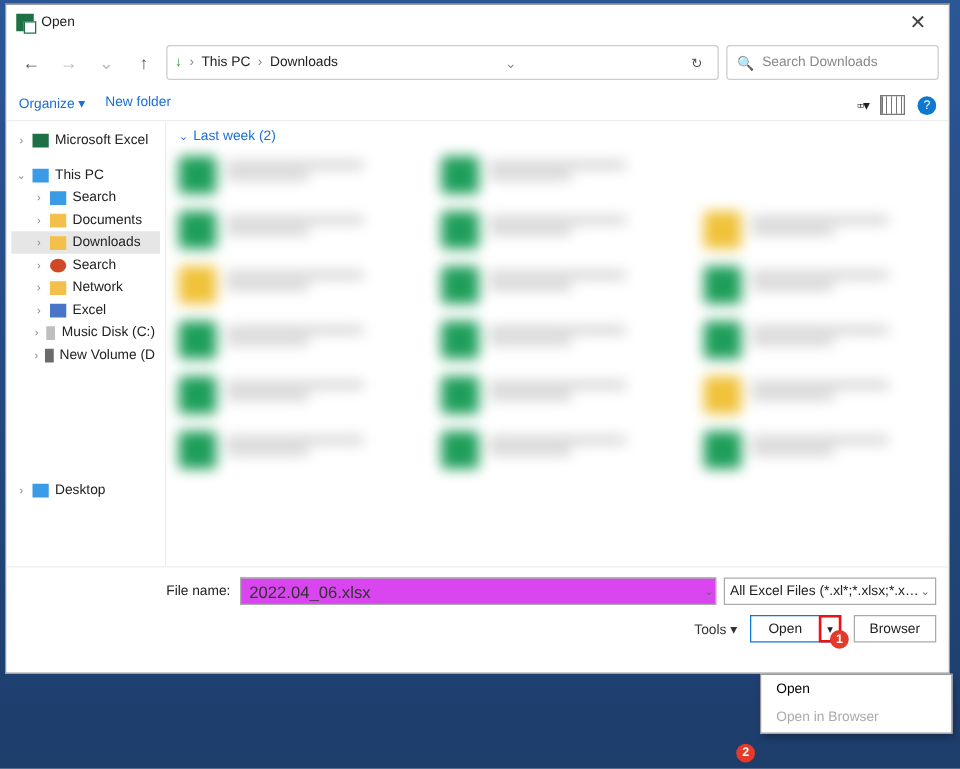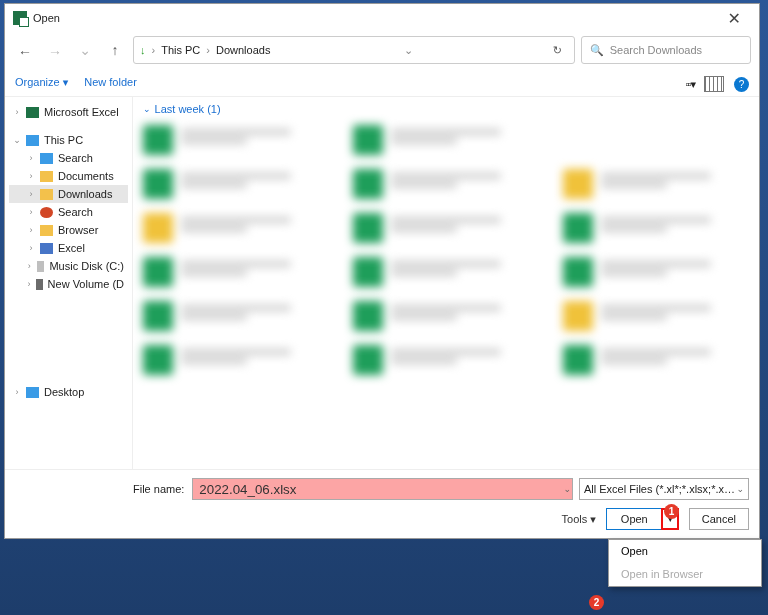--- a/index.html
+++ b/index.html
@@ -43,23 +43,23 @@
 .grouphdr .chev { font-size: 9px; }
 .tiles { display: grid; grid-template-columns: repeat(3, 1fr); gap: 14px 24px; margin-top: 10px; }
 .tile { display: flex; align-items: center; gap: 8px; filter: blur(5px); }
 .tile .ticon { width: 30px; height: 30px; border-radius: 3px; }
 .tile .tg { background: #1e9e5a; }
 .tile .ty { background: #f0c23a; }
 .tile .ttext { height: 22px; width: 110px; display: flex; flex-direction: column; gap: 3px; }
 .tile .ttext div { height: 6px; background: #ccc; border-radius: 2px; }
 .watermark { position: absolute; left: 50%; top: 55%; transform: translate(-50%,-50%); font-size: 44px; color: rgba(200,50,50,.12); font-weight: 700; pointer-events: none; }
 .watermark span { color: rgba(50,130,50,.12); display:block; font-size: 28px; margin-top:-14px; margin-left:60px;}
-.footer { border-top: 1px solid #eee; padding: 8px 10px 8px 10px; }
+.footer { border-top: 1px solid #eee; padding: 8px 10px 24px 10px; }
 .frow { display: flex; align-items: center; gap: 8px; margin-bottom: 8px; }
-.fileinput { flex: 1; max-width: 440px; height: 22px; border: 1px solid #aaa; background: #fca5a5; padding: 0 6px; color: #333; }
+.fileinput { flex: 1; max-width: 440px; height: 22px; border: 1px solid #aaa; background: #d946ef; padding: 0 6px; color: #333; }
 .typesel { width: 170px; height: 22px; border: 1px solid #aaa; padding: 0 4px; display: flex; align-items: center; overflow: hidden; white-space: nowrap; }
 .typesel .v { flex: 1; overflow: hidden; text-overflow: ellipsis; }
 .brow { display: flex; align-items: center; justify-content: flex-end; gap: 10px; }
 .tools { color: #333; }
 .openbtn { display: flex; border: 1px solid #0b78d1; height: 22px; }
 .openbtn .main { padding: 0 14px; display: flex; align-items: center; }
 .openbtn .dd { width: 16px; border-left: 1px solid #0b78d1; display: flex; align-items: center; justify-content: center; font-size: 9px; position: relative; }
 .openbtn .dd.hot { outline: 2px solid #e11; outline-offset: -1px; }
 .cancelbtn { height: 22px; border: 1px solid #aaa; padding: 0 12px; display: flex; align-items: center; }
 .marker { position: absolute; width: 15px; height: 15px; border-radius: 50%; background: #e53a2a; color: #fff; font-size: 10px; font-weight: bold; display: flex; align-items: center; justify-content: center; z-index: 50; }
@@ -136,21 +136,21 @@
           <span>Downloads</span>
         </div>
       <div class="treeitem l1">
           <span class="chev">›</span>
           <span class="icn music"></span>
           <span>Search</span>
         </div>
       <div class="treeitem l1">
           <span class="chev">›</span>
           <span class="icn folder"></span>
-          <span>Browser</span>
+          <span>Network</span>
         </div>
       <div class="treeitem l1">
           <span class="chev">›</span>
           <span class="icn video"></span>
           <span>Excel</span>
         </div>
       <div class="treeitem l1">
           <span class="chev">›</span>
           <span class="icn disk"></span>
           <span>Music Disk (C:)</span>
@@ -164,21 +164,21 @@
       <div class="treeitem">
           <span class="chev">›</span>
           <span class="icn net"></span>
           <span>Desktop</span>
         </div>
     </div>
 
     <div class="content">
       <div class="grouphdr">
           <span class="chev">⌄</span>
-          <span>Last week (1)</span>
+          <span>Last week (2)</span>
         </div>
       <div class="tiles">
         <div class="tile">
             <div class="ticon tg"></div>
             <div class="ttext">
               <div></div>
               <div style="width:60%"></div>
             </div>
           </div>
         <div class="tile">
@@ -308,21 +308,21 @@
           <span class="v">All Excel Files (*.xl*;*.xlsx;*.xlsm</span>
           <span style="font-size:9px;color:#666">⌄</span>
         </div>
     </div>
     <div class="brow">
       <span class="tools">Tools    ▾</span>
       <div class="openbtn">
         <span class="main">Open</span>
         <span class="dd hot">▾</span>
       </div>
-      <div class="cancelbtn">Cancel</div>
+      <div class="cancelbtn">Browser</div>
     </div>
   </div>
 </div>
 
 <div class="marker" style="left:664px; top:504px">1</div>
 
 <div class="dropdown">
   <div class="item">Open</div>
   <div class="item disabled">Open in Browser</div>
 

